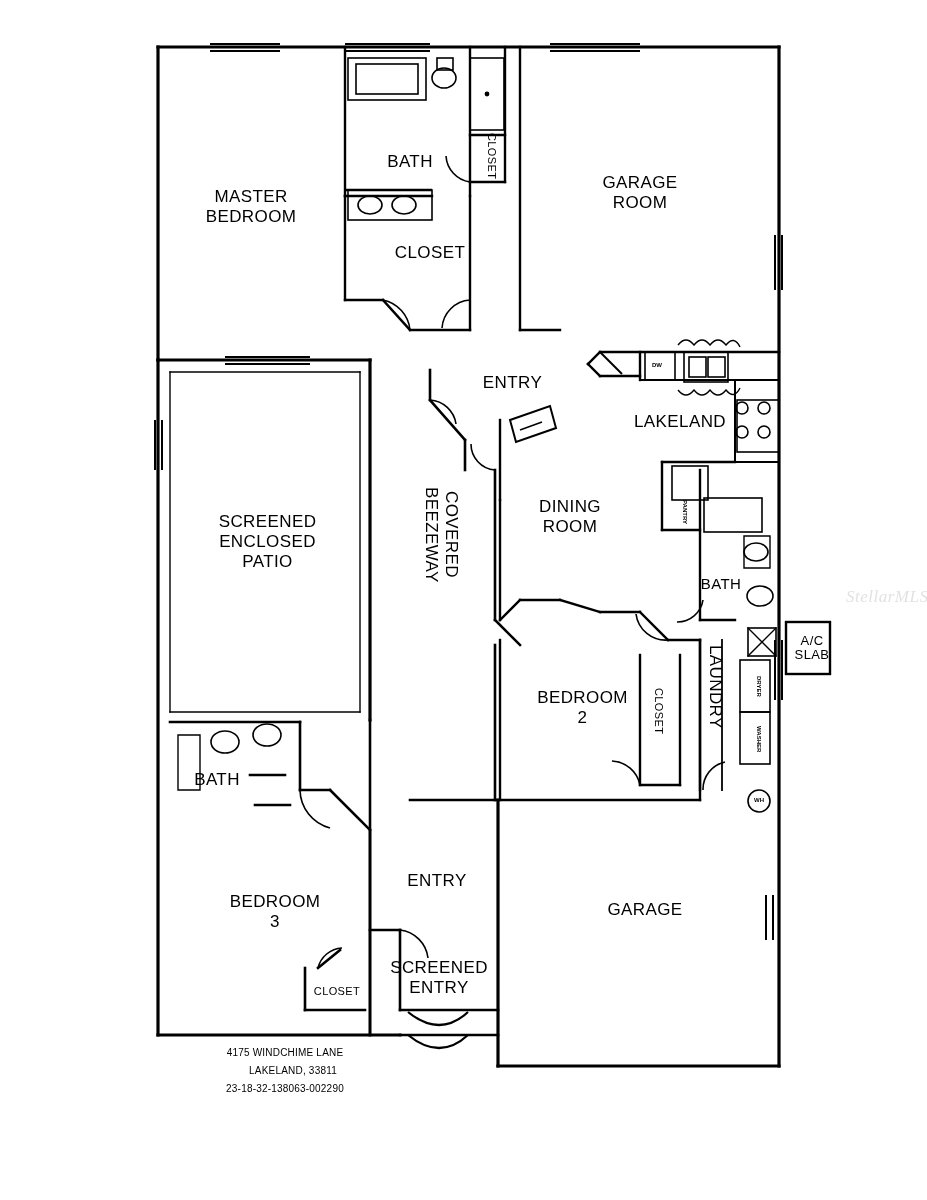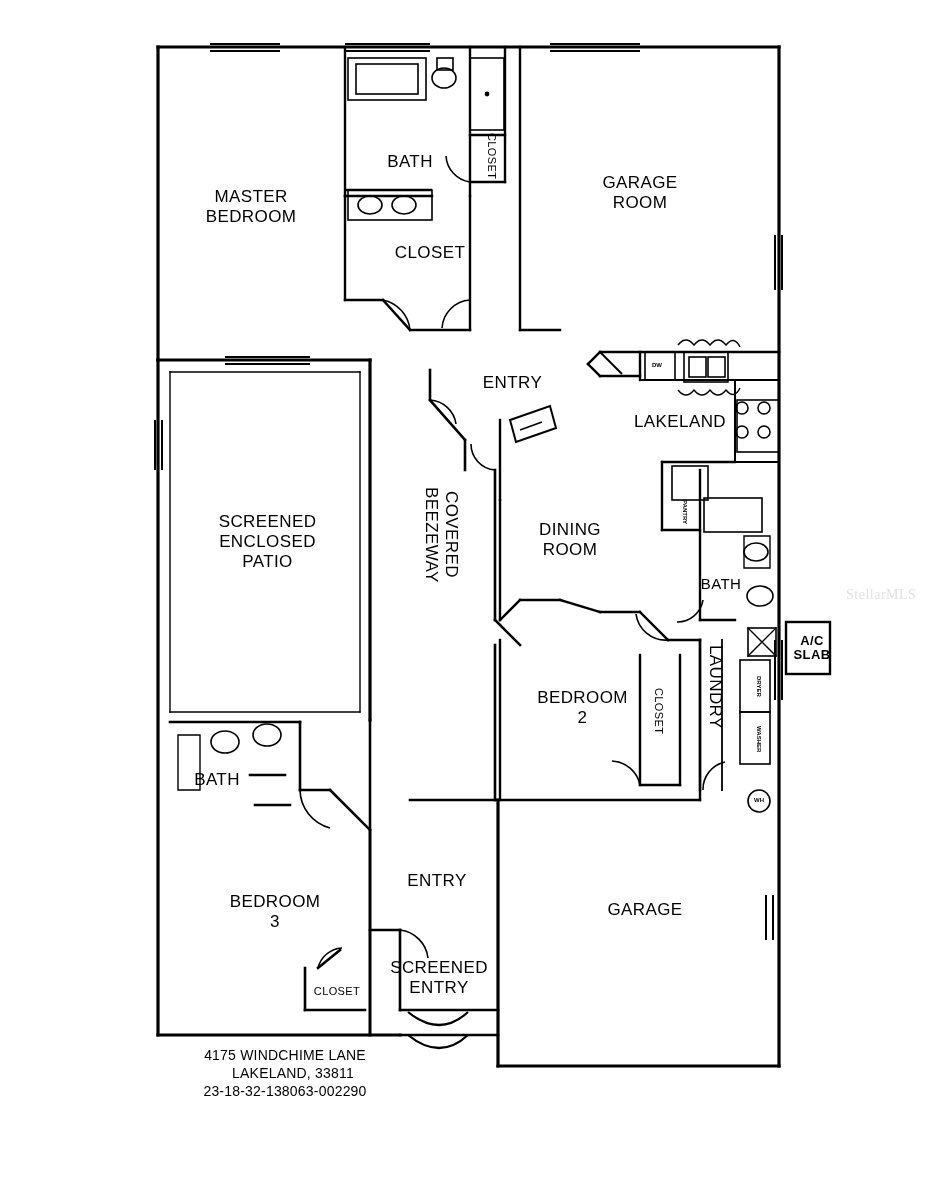--- a/index.html
+++ b/index.html
@@ -28,32 +28,33 @@
     text-align: center;
     white-space: pre-line;
     line-height: 1.18;
     letter-spacing: 0.4px;
     pointer-events: none;
   }
   .lbl.big { font-size: 17px; }
   .lbl.med { font-size: 15px; }
   .lbl.small { font-size: 11px; }
   .lbl.micro { font-size: 6px; font-weight: bold; letter-spacing: 0; }
-  .lbl.addr { font-size: 14px; line-height: 1.35; letter-spacing: 0.2px; }
-  .lbl.acslab { font-size: 13px; font-weight: bold; line-height: 1.1; }
+  .lbl.addr { font-size: 10px; line-height: 1.35; letter-spacing: 0.2px; }
+  .lbl.acslab { font-size: 13px; font-weight: normal; line-height: 1.1; }
   .vert {
     writing-mode: vertical-rl;
     text-orientation: mixed;
   }
   .watermark {
     position: absolute;
-    font-size: 14px;
+    font-size: 17px;
     color: #e2e2e2;
     font-family: "Liberation Serif", serif;
     letter-spacing: 0.5px;
+    font-style: italic;
     pointer-events: none;
   }
 </style>
 </head>
 <body>
 
 <svg id="floorplan" viewBox="0 0 927 1200" xmlns="http://www.w3.org/2000/svg">
   <g fill="none" stroke="#000" stroke-width="3.2" stroke-linecap="square">
 
     <path d="M158 47 H779"></path>
@@ -251,21 +252,21 @@
 <div class="lbl big" style="left:176px; top:187px; width:150px;">MASTER
 BEDROOM</div>
 <div class="lbl big" style="left:365px; top:152px; width:90px;">BATH</div>
 <div class="lbl small vert" style="left:484px; top:133px; width:14px;">CLOSET</div>
 <div class="lbl big" style="left:375px; top:243px; width:110px;">CLOSET</div>
 <div class="lbl big" style="left:585px; top:173px; width:110px;">GARAGE
 ROOM</div>
 <div class="lbl big" style="left:465px; top:373px; width:95px;">ENTRY</div>
 <div class="lbl big" style="left:620px; top:412px; width:120px;">LAKELAND</div>
 <div class="lbl micro vert" style="left:676px; top:500px; width:12px;">PANTRY</div>
-<div class="lbl big" style="left:515px; top:520px; width:110px;">DINING
+<div class="lbl big" style="left:515px; top:497px; width:110px;">DINING
 ROOM</div>
 <div class="lbl med" style="left:692px; top:575px; width:58px;">BATH</div>
 <div class="lbl big" style="left:190px; top:512px; width:155px;">SCREENED
 ENCLOSED
 PATIO</div>
 <div class="lbl big vert" style="left:415px; top:487px; width:46px;">COVERED
 BEEZEWAY</div>
 <div class="lbl big" style="left:520px; top:688px; width:125px;">BEDROOM
 2</div>
 <div class="lbl small vert" style="left:649px; top:688px; width:16px;">CLOSET</div>

